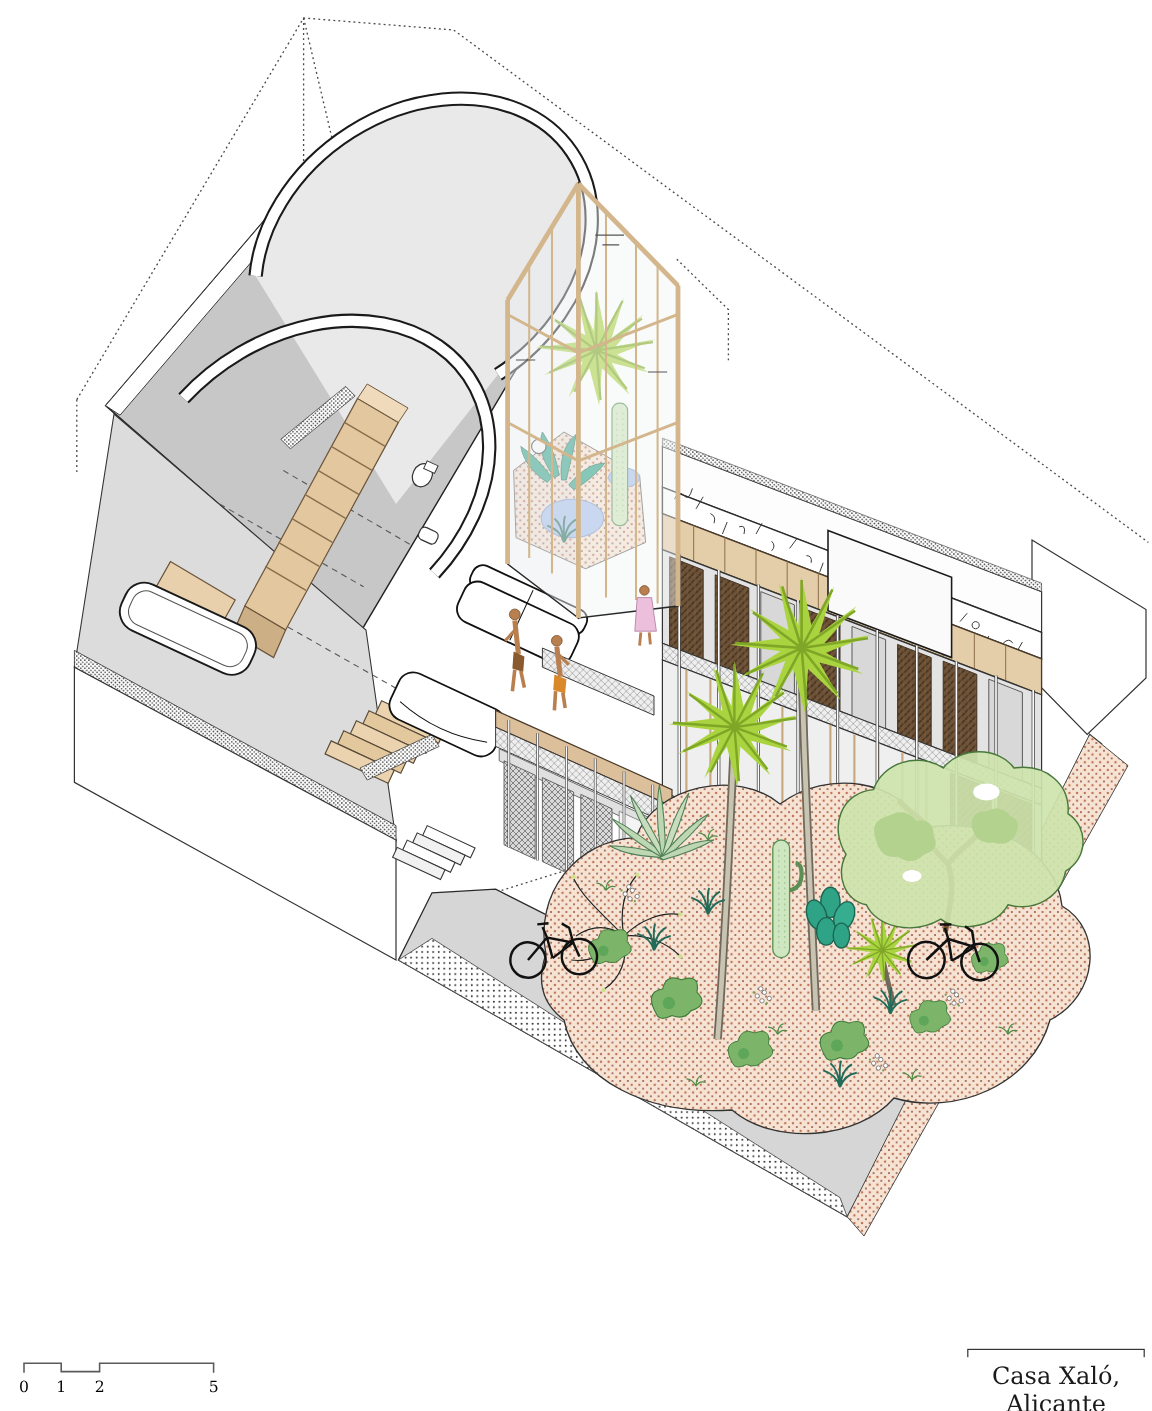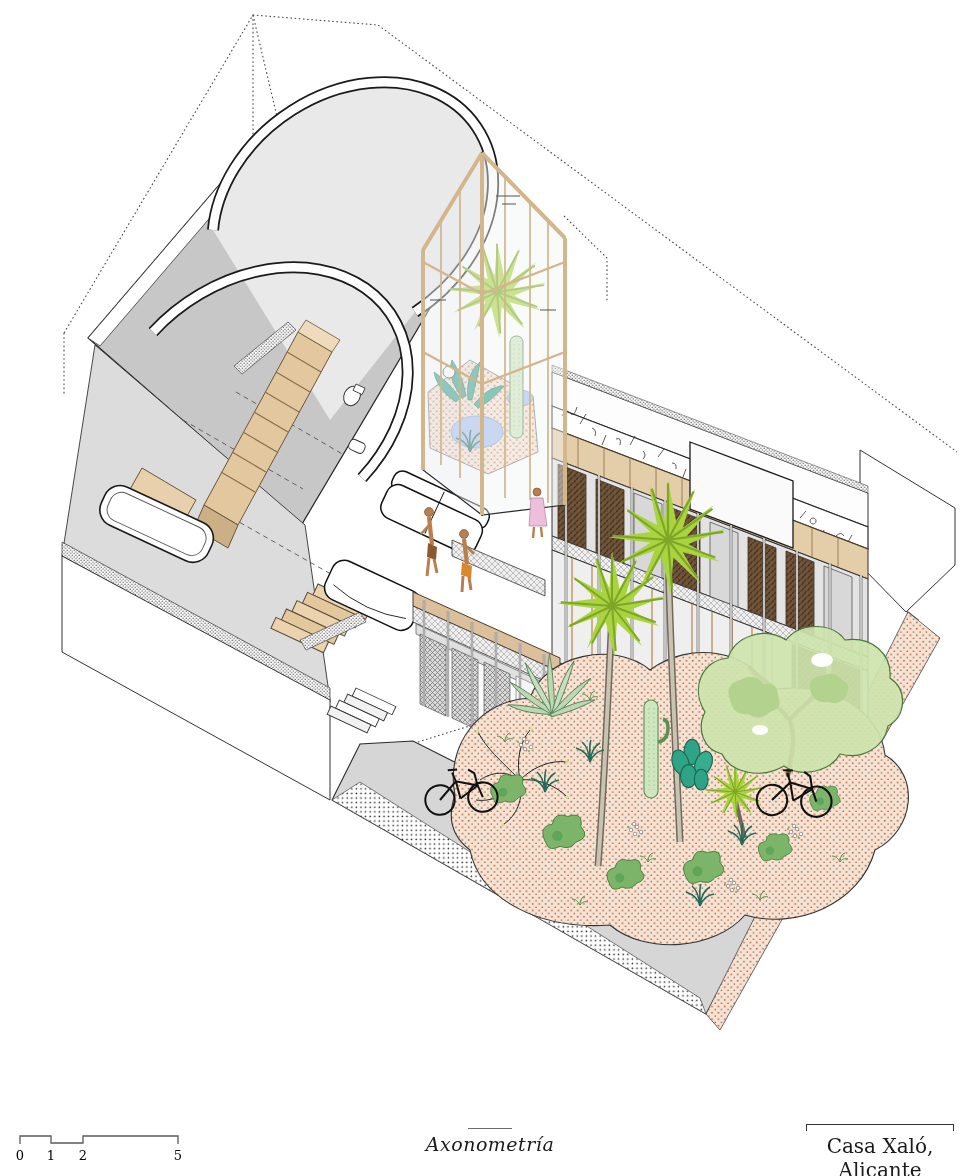--- a/index.html
+++ b/index.html
@@ -388,22 +388,18 @@
 <div class="footer">
 
   <svg class="scalebar" width="220" height="46" viewBox="0 0 220 46">
     <polyline points="14,22 14,14 45,14 45,21 77,21 77,14 172,14 172,22" fill="none" stroke="#5a5a5a" stroke-width="1.3"></polyline>
     <text class="scl" x="14" y="38" text-anchor="middle" font-family="DejaVu Serif, Liberation Serif, serif" font-size="13">0</text>
     <text class="scl" x="45" y="38" text-anchor="middle" font-family="DejaVu Serif, Liberation Serif, serif" font-size="13">1</text>
     <text class="scl" x="77" y="38" text-anchor="middle" font-family="DejaVu Serif, Liberation Serif, serif" font-size="13">2</text>
     <text class="scl" x="172" y="38" text-anchor="middle" font-family="DejaVu Serif, Liberation Serif, serif" font-size="13">5</text>
   </svg>
 
-  <div class="axon-wrap">
-    <div class="axon-rule"></div>
-    <div class="axon-label">Axonometría</div>
-  </div>
 
   <div class="titleblock">
     <div class="bracket"></div>
     <div class="title-text">Casa Xaló, Alicante</div>
   </div>
 </div>
 
 </body></html>

